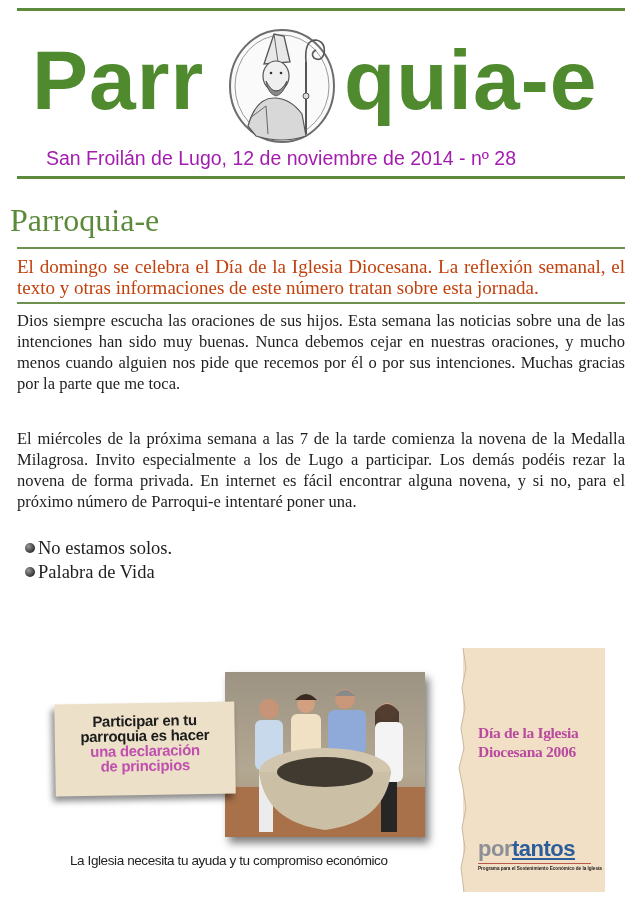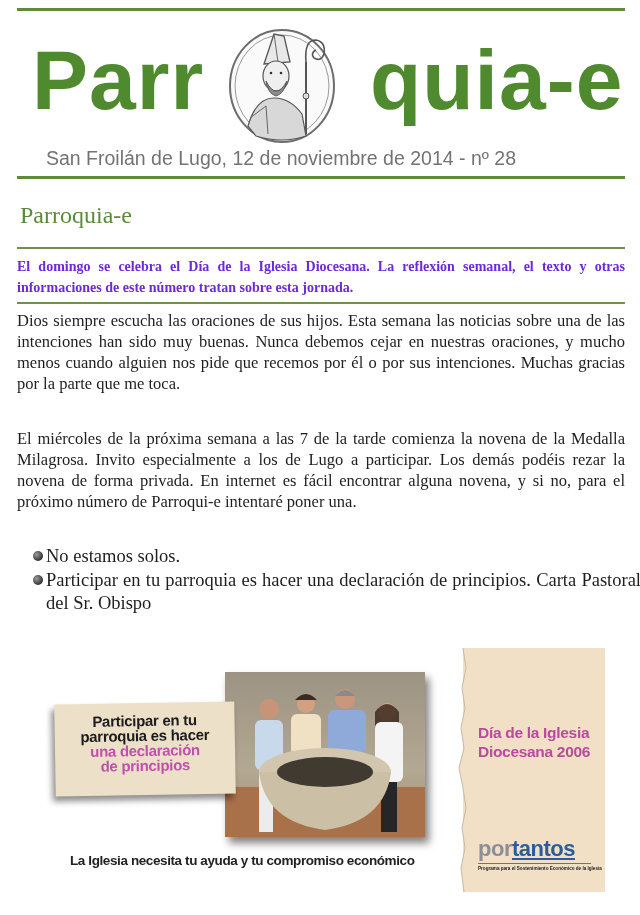--- a/index.html
+++ b/index.html
@@ -3,51 +3,51 @@
 <meta charset="utf-8">
 <style>
   html, body { margin: 0; padding: 0; background: #ffffff; }
   body { width: 640px; height: 915px; position: relative; overflow: hidden; font-family: "Liberation Serif", serif; color: #1a1a1a; }
   .rule { position: absolute; left: 17px; width: 608px; background: #5e8a3c; }
   .rule.thick { height: 3px; }
   .rule.thin { height: 2px; background: #6e9150; }
 
   .masthead-word { position: absolute; top: 38px; font-family: "Liberation Sans", sans-serif; font-weight: bold; font-size: 84px; line-height: 84px; color: #4f8a2f; letter-spacing: 1px; }
   .mh-left { left: 32px; }
-  .mh-right { left: 344px; margin-left: 26px; }
+  .mh-right { left: 344px; }
 
   .logo { position: absolute; left: 226px; top: 26px; width: 112px; height: 118px; }
 
-  .subtitle { position: absolute; top: 147px; left: 0; width: 562px; text-align: center; font-family: "Liberation Sans", sans-serif; font-size: 19.5px; color: #737373; }
+  .subtitle { position: absolute; top: 147px; left: 0; width: 562px; text-align: center; font-family: "Liberation Sans", sans-serif; font-size: 19.5px; color: #a21caf; }
 
-  .section-title { position: absolute; left: 20px; top: 202px; font-family: "Liberation Serif", serif; font-size: 24px; color: #5b8a3a; }
+  .section-title { position: absolute; left: 10px; top: 202px; font-family: "Liberation Serif", serif; font-size: 32px; color: #5b8a3a; }
 
-  .lead { position: absolute; left: 17px; top: 256px; width: 608px; font-weight: bold; font-size: 14px; line-height: 21px; text-align: justify; color: #6d28d9; }
+  .lead { position: absolute; left: 17px; top: 256px; width: 608px; font-weight: normal; font-size: 19px; line-height: 21px; text-align: justify; color: #c2410c; }
 
   .para { position: absolute; left: 17px; width: 608px; font-size: 16.5px; line-height: 21px; text-align: justify; color: #1e1e1e; }
   .p1 { top: 310px; }
   .p2 { top: 428px; }
 
-  .links { position: absolute; left: 17px; top: 529px; width: 608px; margin: 16px; padding: 0; list-style: none; font-size: 18.5px; line-height: 23.5px; color: #1e1e1e; }
+  .links { position: absolute; left: 17px; top: 529px; width: 608px; margin: 8px; padding: 0; list-style: none; font-size: 18.5px; line-height: 23.5px; color: #1e1e1e; }
   .links li { display: flex; align-items: flex-start; cursor: pointer; }
   .bullet { flex: 0 0 auto; width: 10px; height: 10px; border-radius: 50%; background: radial-gradient(circle at 35% 35%, #9a9a9a, #333 70%); margin: 6px 3px 0 0; }
   .link-text { text-align: justify; flex: 1; }
 
   
   .note { position: absolute; left: 55px; top: 703px; width: 180px; height: 92px; background: #ece0c8; box-shadow: -3px 5px 6px rgba(0,0,0,0.45); transform: rotate(-1deg); font-family: "Liberation Sans", sans-serif; font-weight: bold; text-align: center; font-size: 15px; line-height: 15px; padding-top: 10px; box-sizing: border-box; letter-spacing: -0.3px; }
   .note .dark { color: #1c1c1c; display: block; }
   .note .pink { color: #c04fae; display: block; }
 
   .photo { position: absolute; left: 225px; top: 672px; width: 200px; height: 165px; box-shadow: 4px 6px 8px rgba(0,0,0,0.5); overflow: hidden; background: #b9ab95; }
 
-  .caption { position: absolute; left: 70px; top: 853px; font-family: "Liberation Sans", sans-serif; font-weight: bold; font-size: 13.5px; color: #222; letter-spacing: -0.4px; }
+  .caption { position: absolute; left: 70px; top: 853px; font-family: "Liberation Sans", sans-serif; font-weight: normal; font-size: 13.5px; color: #222; letter-spacing: -0.4px; }
 
   .poster { position: absolute; left: 463px; top: 648px; width: 142px; height: 244px; background: #f1dfc6; }
   .poster-edge { position: absolute; left: 456px; top: 648px; width: 14px; height: 244px; }
-  .poster-title { position: absolute; left: 478px; top: 723px; font-family: Liberation Sans, sans-serif; font-weight: bold; font-size: 15.5px; line-height: 19px; color: #b94a9f; letter-spacing: -0.3px; }
+  .poster-title { position: absolute; left: 478px; top: 723px; font-family: Liberation Serif, serif; font-weight: bold; font-size: 15.5px; line-height: 19px; color: #b94a9f; letter-spacing: -0.3px; }
   .brand { position: absolute; left: 478px; top: 836px; font-family: "Liberation Sans", sans-serif; font-weight: bold; font-size: 22px; letter-spacing: -0.5px; }
   .brand .por { color: #8c8f96; margin-top: 16px; }
   .brand .tantos { color: #2a5d9a; text-decoration: underline; }
   .brand-line { position: absolute; left: 478px; top: 863px; width: 113px; height: 1px; background: #b8574a; }
   .brand-tag { position: absolute; left: 478px; top: 866px; font-family: "Liberation Sans", sans-serif; font-weight: bold; font-size: 4.6px; color: #222; white-space: nowrap; }
 </style>
 </head>
 <body>
 
 <div class="rule thick" style="top:8px;"></div>
@@ -91,21 +91,21 @@
 <div class="para p1">Dios siempre escucha las oraciones de sus hijos. Esta semana las noticias sobre una de las intenciones han sido muy buenas. Nunca debemos cejar en nuestras oraciones, y mucho menos cuando alguien nos pide que recemos por él o por sus intenciones. Muchas gracias por la parte que me toca.</div>
 <div class="para p2">El miércoles de la próxima semana a las 7 de la tarde comienza la novena de la Medalla Milagrosa. Invito especialmente a los de Lugo a participar. Los demás podéis rezar la novena de forma privada. En internet es fácil encontrar alguna novena, y si no, para el próximo número de Parroqui-e intentaré poner una.</div>
 
 <ul class="links">
   <li>
     <span class="bullet"></span>
     <span class="link-text">No estamos solos.</span>
   </li>
   <li>
     <span class="bullet"></span>
-    <span class="link-text">Participar en tu parroquia es hacer una declaración de principios. Carta Pastoral del Sr. Obispo</span>
+    <span class="link-text">Palabra de Vida</span>
   </li>
 </ul>
 
 <div class="photo">
   <svg width="200" height="165" viewBox="0 0 200 165">
     <defs>
       <linearGradient id="wall" x1="0" y1="0" x2="0" y2="1">
         <stop offset="0" stop-color="#9d9383"></stop>
         <stop offset="0.6" stop-color="#b3a892"></stop>
         <stop offset="1" stop-color="#a48a6e"></stop>

